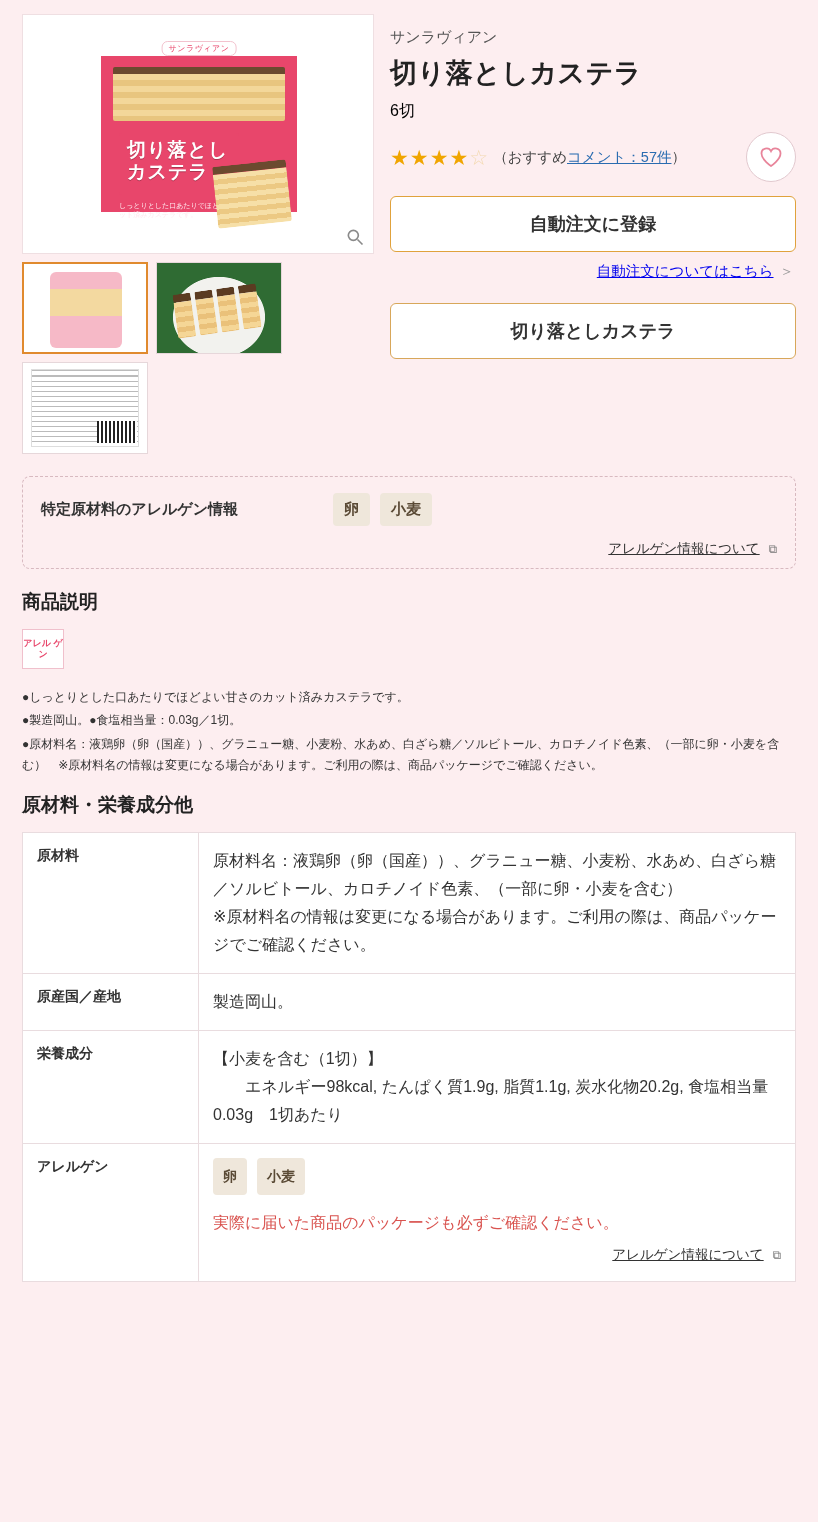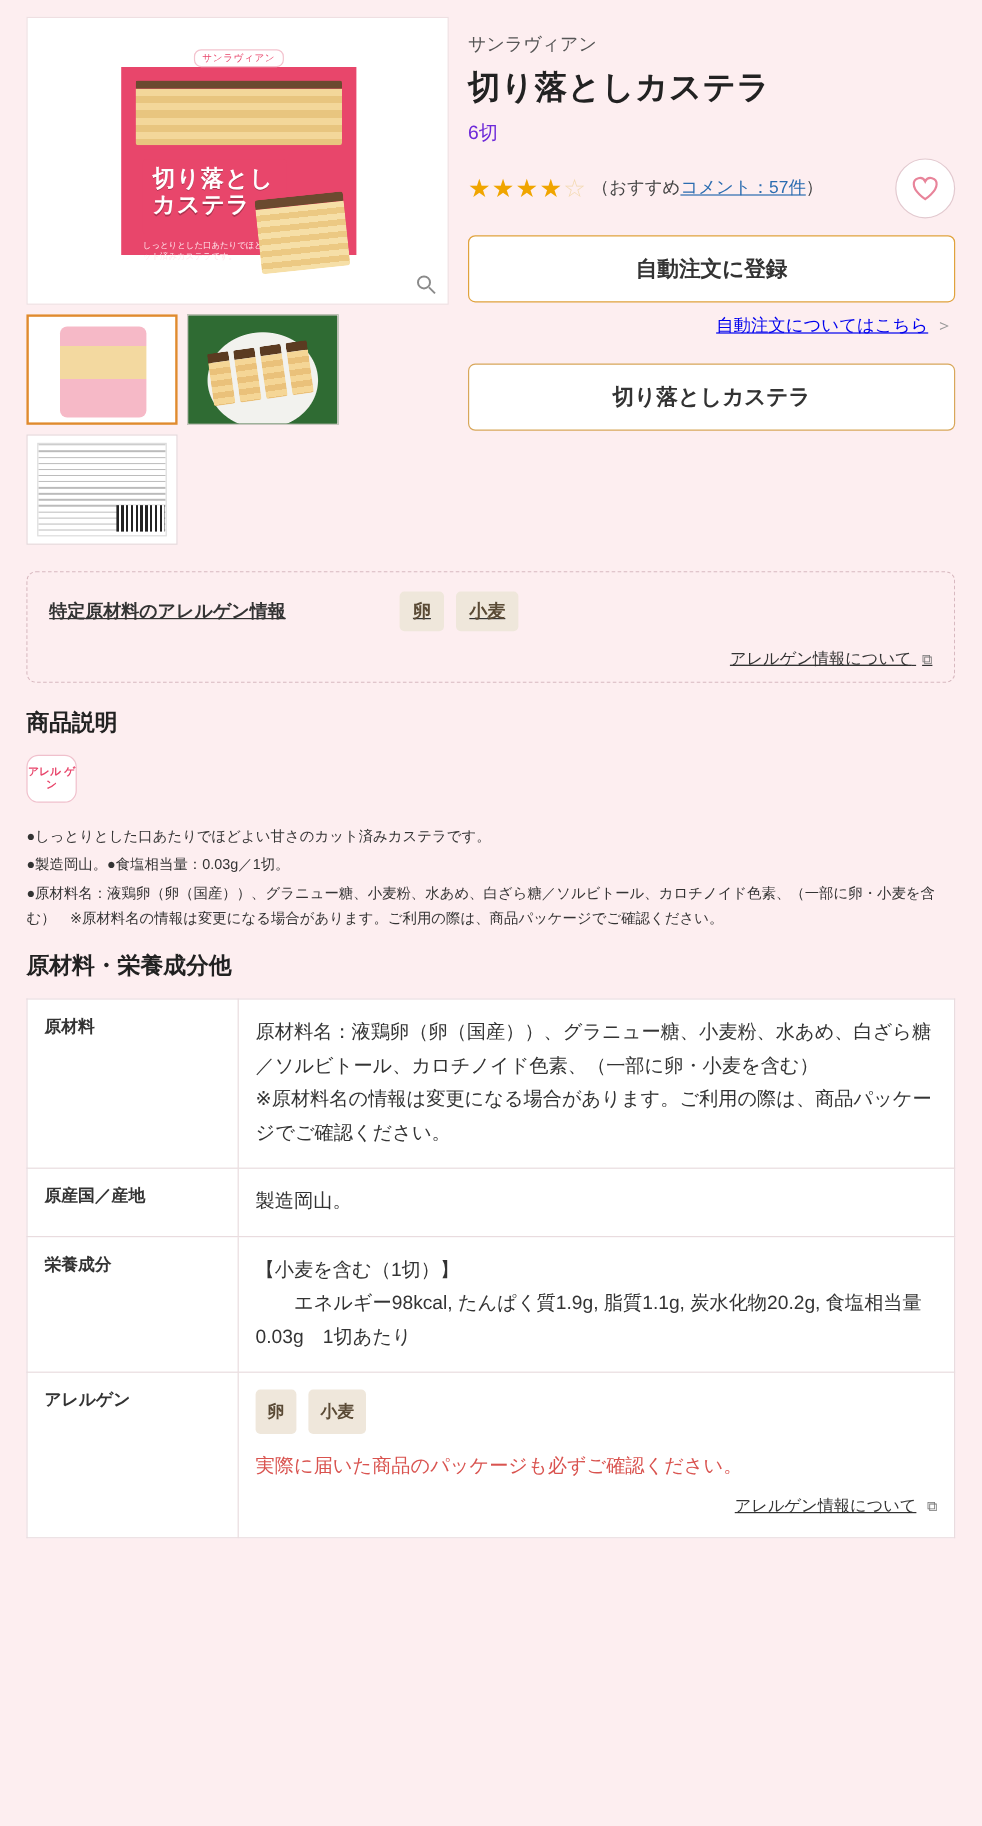--- a/index.html
+++ b/index.html
@@ -112,21 +112,21 @@
     background: repeating-linear-gradient(90deg,#222 0 2px,#fff 2px 4px);
   }
 
   
   .info { flex: 1; padding-top: 14px; position: relative; }
   .brand { font-size: 15px; color: #555; margin: 0 0 8px 0; }
   .title {
     font-size: 27px; font-weight: bold; color: #222;
     margin: 0 0 10px 0; letter-spacing: .5px;
   }
-  .qty { font-size: 16px; color: #6d28d9; margin: 0 0 16px 0; }
+  .qty { font-size: 16px; color: #000000; margin: 0 0 16px 0; }
   .rating-row {
     display: flex; flex-wrap: wrap; align-items: center;
     font-size: 14.5px; color: #444; line-height: 1.9;
     padding-right: 66px;
   }
   .stars { font-size: 21px; color: #f0a500; letter-spacing: 1px; margin-right: 4px; }
   .stars .empty { color: #f3d9b0; }
   .review-link { color: #2a6cb0; text-decoration: underline; }
   .fav-btn {
     position: absolute; right: 0; top: 118px;
@@ -151,21 +151,20 @@
   .cta-note .lnk { text-decoration: underline; }
   .cta-note .chev { color: #999; margin-left: 6px; }
 
   
   .allergen-box {
     margin: 4px 22px 20px 22px;
     border: 1px dashed #d8b9c0;
     border-radius: 8px;
     background: #fdeef0;
     padding: 16px 18px 10px 18px;
-    text-decoration: underline;
   }
   .allergen-row { display: flex; align-items: center; }
   .allergen-title { font-size: 15px; font-weight: bold; color: #333; }
   .allergen-tags { display: flex; gap: 10px; margin-left: 95px; }
   .tag {
     background: #efe7db; color: #5a4a35;
     border-radius: 4px; font-size: 15px; font-weight: bold;
     padding: 7px 11px;
   }
   .allergen-link {
@@ -175,21 +174,21 @@
   .allergen-link span.u { text-decoration: underline; }
   .ext { color: #777; margin-left: 5px; font-size: 12px; }
 
   
   .section { padding: 0 22px; }
   h2.sec-title {
     font-size: 19px; font-weight: bold; color: #222;
     margin: 14px 0 14px 0;
   }
   .allergen-badge {
-    width: 42px; height: 40px; border-radius: 10px;
+    width: 42px; height: 40px; border-radius: 0;
     background: #fff; border: 1px solid #f0c0cc;
     color: #e8466b; font-size: 9px; font-weight: bold;
     display: flex; align-items: center; justify-content: center;
     text-align: center; line-height: 1.2;
     margin-bottom: 18px;
   }
   .desc { font-size: 12px; line-height: 1.78; color: #333; }
   .desc p { margin: 0 0 2px 0; }
 
   

